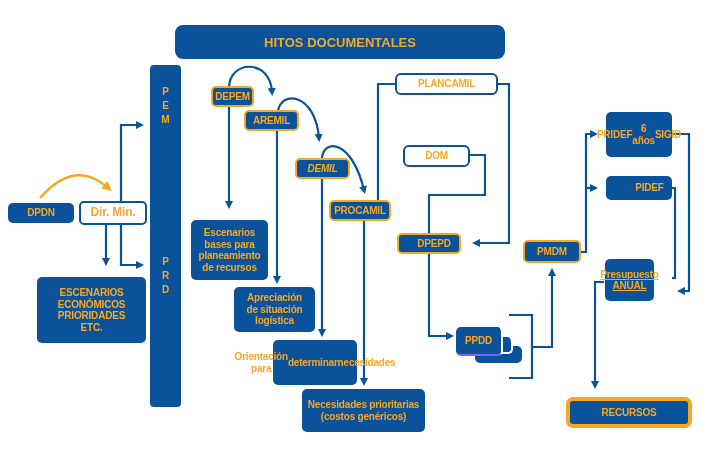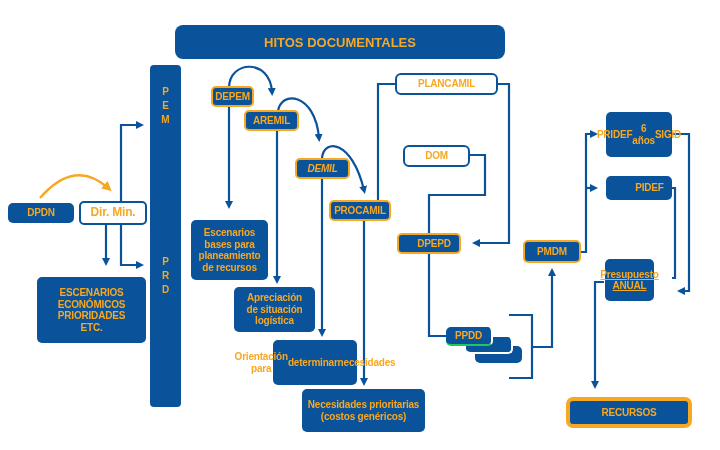--- a/index.html
+++ b/index.html
@@ -136,21 +136,21 @@
       <span>(costos genéricos)</span>
   </div>
 
   <div class="box white" style="left:395px;top:73px;width:103px;height:22px;border-radius:6px;">PLANCAMIL</div>
   <div class="box white" style="left:403px;top:145px;width:67px;height:22px;border-radius:6px;">DOM</div>
 
   <div class="box orange-border" style="left:397px;top:233px;width:64px;height:21px;padding-left:10px;">DPEPD</div>
 
   <div class="box" style="left:475px;top:346px;width:47px;height:17px;"></div>
   <div class="box" style="left:466px;top:337px;width:47px;height:17px;border-right:2px solid #fff;border-bottom:2px solid #fff;"></div>
-  <div class="box" style="left:446px;top:327px;width:47px;height:19px;border-right:2px solid #fff;border-bottom:2px solid #22c55e;">PPDD</div>
+  <div class="box" style="left:456px;top:327px;width:47px;height:29px;border-right:2px solid #fff;border-bottom:2px solid #8b5cf6;">PPDD</div>
 
   <div class="box orange-border" style="left:523px;top:240px;width:58px;height:23px;">PMDM</div>
 
   <div class="box" style="left:606px;top:112px;width:66px;height:45px;flex-direction:row;">
     <span>PRIDEF</span>
       <span>6 años</span>
       <span>SIGID</span>
   </div>
   <div class="box" style="left:606px;top:176px;width:66px;height:24px;padding-left:21px;">PIDEF</div>
   <div class="box" style="left:605px;top:259px;width:49px;height:42px;flex-direction:column;text-decoration:underline;">

